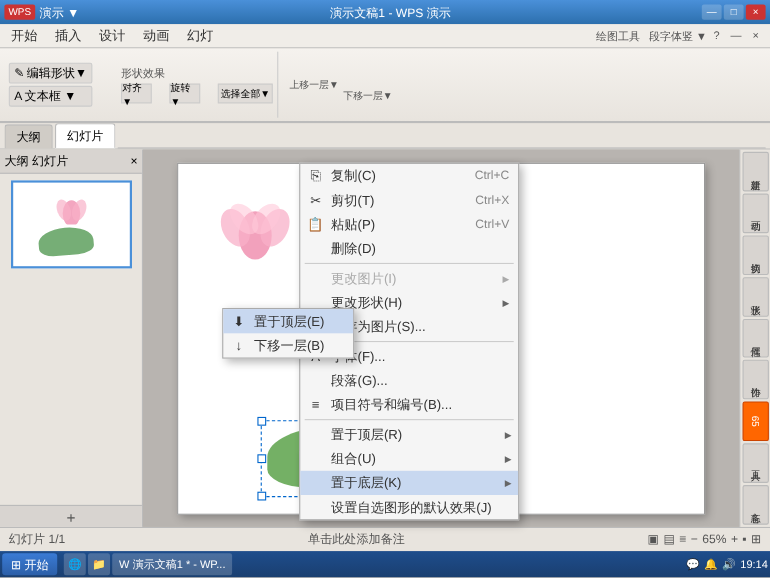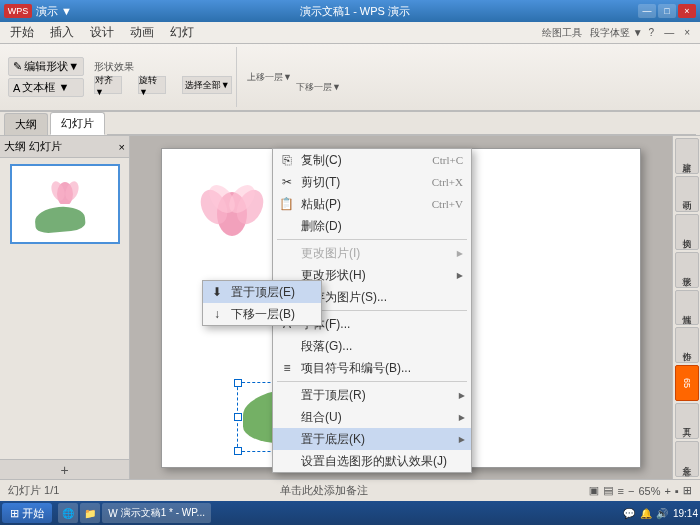--- a/index.html
+++ b/index.html
@@ -300,21 +300,20 @@
     }
     .ctx-separator {
       height: 1px;
       background: #ccc;
       margin: 2px 4px;
     }
     .ctx-shortcut {
       margin-left: auto;
       color: #888;
       font-size: 11px;
-      font-family: Liberation Serif, serif;
     }
     .ctx-icon {
       position: absolute;
       left: 6px;
       width: 16px;
       height: 16px;
       display: flex;
       align-items: center;
       justify-content: center;
       font-size: 12px;
@@ -426,21 +425,21 @@
     <div style="display:flex;flex-direction:column;gap:2px;">
       <div style="display:flex;align-items:center;gap:2px;padding:1px 4px;background:#e0dcd8;border:1px solid #ccc;border-radius:2px;font-size:11px;">
         <span>✎</span>
         <span>编辑形状▼</span>
       </div>
       <div style="display:flex;align-items:center;gap:2px;padding:1px 4px;background:#e0dcd8;border:1px solid #ccc;border-radius:2px;font-size:11px;">
         <span>A</span>
         <span>文本框 ▼</span>
       </div>
     </div>
-    <div style="display:flex;flex-direction:column;gap:2px;margin-left:8px;">
+    <div style="display:flex;flex-direction:column;gap:2px;margin-left:24px;">
       <div style="font-size:10px;color:#555;">形状效果</div>
       <div style="display:flex;gap:16px;">
         <div style="width:28px;height:18px;background:#e0dcd8;border:1px solid #ccc;font-size:9px;display:flex;align-items:center;justify-content:center;">对齐▼</div>
         <div style="width:28px;height:18px;background:#e0dcd8;border:1px solid #ccc;font-size:9px;display:flex;align-items:center;justify-content:center;">旋转▼</div>
         <div style="width:50px;height:18px;background:#e0dcd8;border:1px solid #ccc;font-size:9px;display:flex;align-items:center;justify-content:center;">选择全部▼</div>
       </div>
     </div>
   </div>
   <div style="display:flex;align-items:center;gap:4px;padding:0 8px;">
     <div style="font-size:9px;color:#555;text-align:center;">上移一层▼</div>

